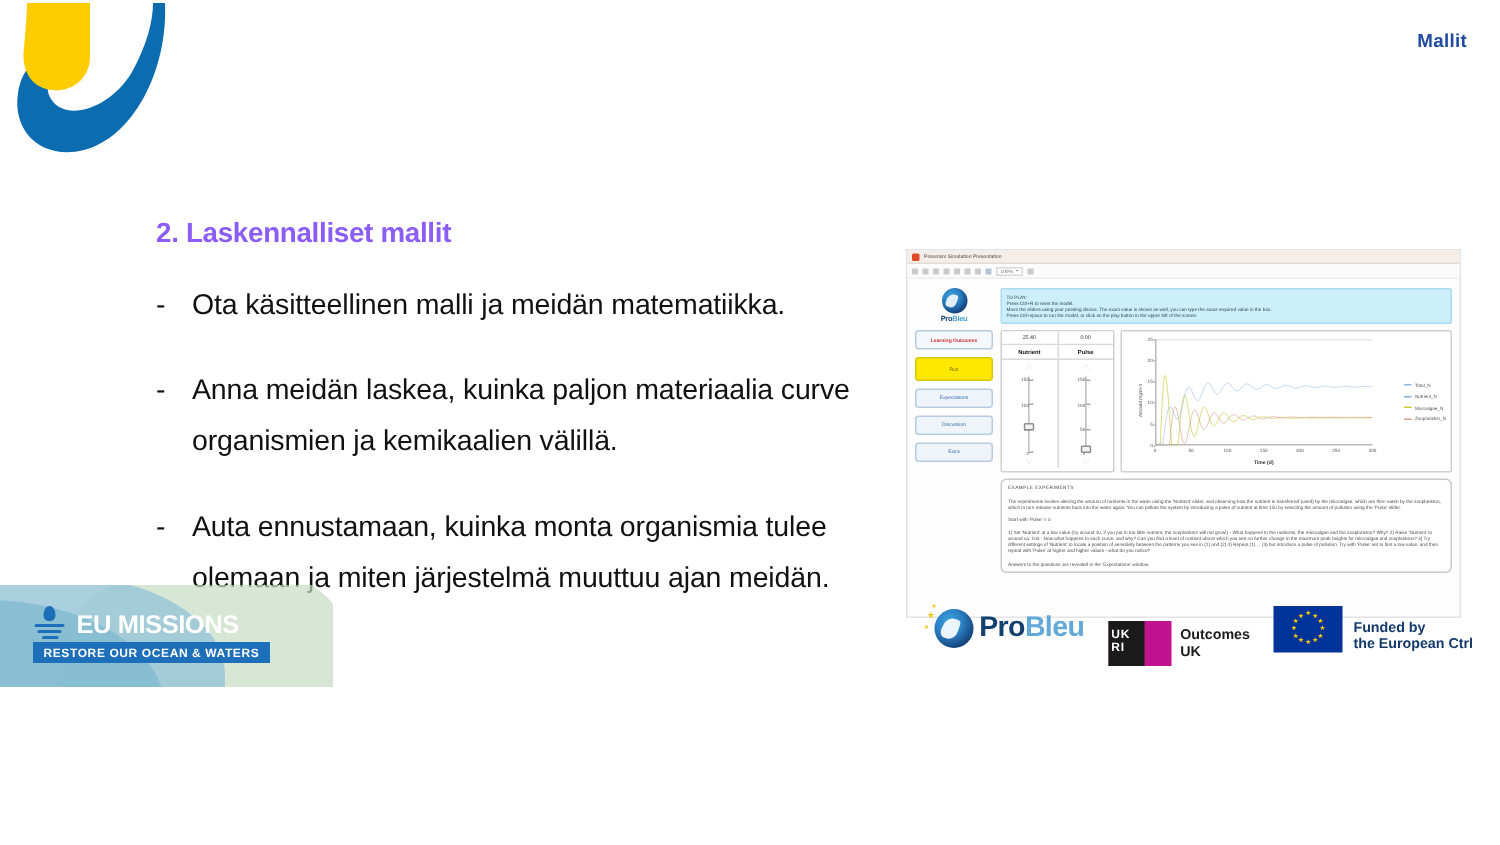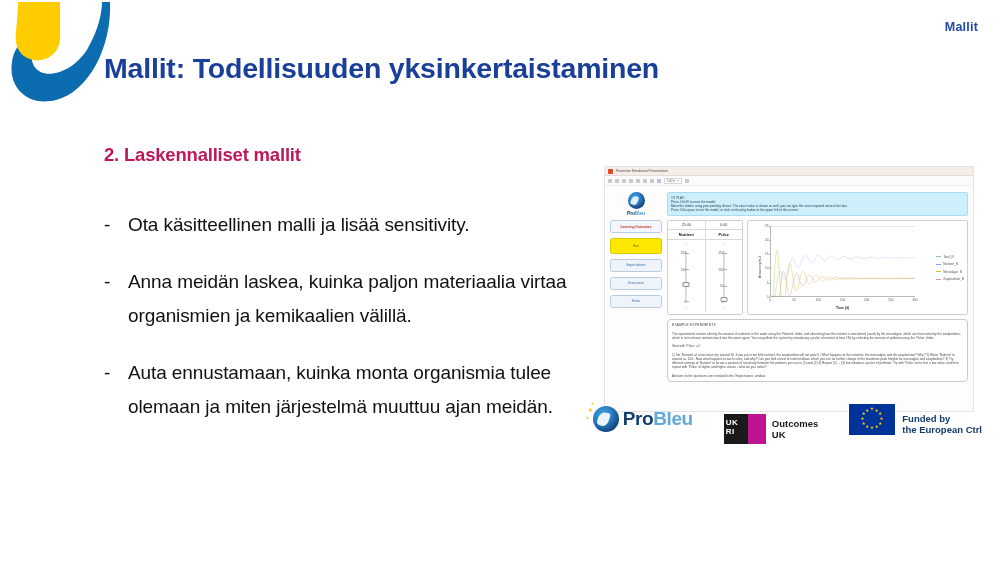--- a/index.html
+++ b/index.html
@@ -28,22 +28,22 @@
   }
   .slide-title {
     position: absolute; left: 104px; top: 52px;
     font-size: 28.5px; font-weight: bold; color: #1a3f99;
     letter-spacing: -.2px; white-space: nowrap;
   }
 
   
   .body-col { position: absolute; left: 104px; top: 144px; width: 500px; }
   .subhead {
-    font-size: 18.5px; font-weight: bold; color: #be185d;
-    margin-bottom: 42px; letter-spacing: -.2px;
+    font-size: 18.5px; font-weight: bold; color: #8b5cf6;
+    margin-bottom: 21px; letter-spacing: -.2px;
   }
   .bullet { display: flex; margin-bottom: 23px; }
   .bullet .dash {
     width: 24px; flex: 0 0 24px; font-size: 19px; color: #111;
     line-height: 34px;
   }
   .bullet .btext {
     font-size: 19px; color: #111; line-height: 34px; letter-spacing: -.1px;
   }
 
@@ -212,21 +212,21 @@
     transform: rotate(0deg);
   }
   .eu-drop .w { position: absolute; left: 0; width: 22px; height: 2.4px; background: #1c6fb8; border-radius: 2px; }
   .eu-miss-txt { color: #fff; font-size: 17px; font-weight: bold; letter-spacing: -.3px; }
   .eu-sub {
     position: absolute; left: 22px; top: 38px;
     background: #1c6fb8; color: #fff; font-size: 8px; font-weight: bold;
     padding: 2.5px 7px; letter-spacing: .4px;
   }
 
-  .footer-right { position: absolute; right: 18px; bottom: 14px; display: flex; align-items: center; gap: 31px; }
+  .footer-right { position: absolute; right: 18px; bottom: 14px; display: flex; align-items: center; gap: 16px; }
   .logo-probleu { display: flex; align-items: center; gap: 4px; }
   .pbl-swirl {
     width: 26px; height: 26px; border-radius: 50%; position: relative;
     background: radial-gradient(circle at 38% 34%, #3da5dd 0%, #2b7fc4 38%, #14477e 72%, #10355f 100%);
   }
   .pbl-swirl:after {
     content: ""; position: absolute; left: 5px; top: 6px; width: 11px; height: 14px;
     background: #fff; border-radius: 60% 20% 50% 30%; opacity: .9; transform: rotate(18deg);
   }
   .pbl-star { position: absolute; color: #f5c518; font-size: 6px; }
@@ -254,32 +254,31 @@
 <body>
 
 <div class="slide">
 
   <svg class="brandmark" viewBox="0 0 120 112">
     <path d="M106 6 C108 52 84 96 52 104 C24 111 4 92 8 66 C11 44 30 34 48 40 C30 46 24 60 30 70 C40 86 70 76 84 52 C94 34 98 18 98 6 Z" fill="#0b6cb0"></path>
     <path d="M14 6 C14 6 56 6 56 6 C56 6 56 36 56 42 C56 56 44 66 30 64 C16 62 10 50 12 36 C13 24 14 14 14 6 Z" fill="#fc0"></path>
   </svg>
 
   <div class="header-tag">Mallit</div>
-  <div class="slide-title">Mallit: Todellisuuden yksinkertaistaminen</div>
 
   <div class="body-col">
     <div class="subhead">2. Laskennalliset mallit</div>
 
     <div class="bullet">
       <div class="dash">-</div>
-      <div class="btext">Ota käsitteellinen malli ja lisää sensitivity.</div>
+      <div class="btext">Ota käsitteellinen malli ja meidän matematiikka.</div>
     </div>
     <div class="bullet">
       <div class="dash">-</div>
-      <div class="btext">Anna meidän laskea, kuinka paljon materiaalia virtaa organismien ja kemikaalien välillä.</div>
+      <div class="btext">Anna meidän laskea, kuinka paljon materiaalia curve organismien ja kemikaalien välillä.</div>
     </div>
     <div class="bullet">
       <div class="dash">-</div>
       <div class="btext">Auta ennustamaan, kuinka monta organismia tulee olemaan ja miten järjestelmä muuttuu ajan meidän.</div>
     </div>
   </div>
 
   <div class="shot">
 
     <div class="shot-titlebar">
@@ -426,20 +425,35 @@
           <p>The experiments involve altering the amount of nutrients in the water using the 'Nutrient' slider, and observing how the nutrient is transferred (used) by the microalgae, which are then eaten by the zooplankton, which in turn release nutrients back into the water again. You can pollute the system by introducing a pulse of nutrient at time 150 by selecting the amount of pollution using the 'Pulse' slider.</p>
           <p>Start with 'Pulse' = 0</p>
           <p>1) Set 'Nutrient' at a low value (try around 10, if you put in too little nutrient, the zooplankton will not grow!) - What happens to the nutrients, the microalgae and the zooplankton? Why? 2) Raise 'Nutrient' to around ca. 100 - Now what happens to each curve, and why? Can you find a level of nutrient above which you see no further change in the maximum peak heights for microalgae and zooplankton? 3) Try different settings of 'Nutrient' to locate a position of sensitivity between the patterns you see in (1) and (2) 4) Repeat (1) ... (3) but introduce a pulse of pollution. Try with 'Pulse' set to first a low value, and then repeat with 'Pulse' at higher and higher values - what do you notice?</p>
           <p>Answers to the questions are revealed in the 'Expectations' window.</p>
         </div>
 
       </div>
     </div>
   </div>
 
+  <div class="footer-left">
+    <div class="fl-blob2"></div>
+    <div class="fl-blob1"></div>
+    <div class="fl-blob3"></div>
+    <div class="eu-miss">
+      <div class="eu-drop">
+        <div class="d"></div>
+        <div class="w" style="top:12px; width:20px; left:1px;"></div>
+        <div class="w" style="top:16px; width:16px; left:3px;"></div>
+        <div class="w" style="top:20px; width:11px; left:5.5px;"></div>
+      </div>
+      <div class="eu-miss-txt">EU MISSIONS</div>
+    </div>
+    <div class="eu-sub">RESTORE OUR OCEAN &amp; WATERS</div>
+  </div>
 
   <div class="footer-right">
 
     <div class="logo-probleu">
       <div class="pbl-swirl">
         <span class="pbl-star" style="left:-5px;top:0px">★</span>
         <span class="pbl-star" style="left:-2px;top:-5px;font-size:4px">★</span>
         <span class="pbl-star" style="left:-7px;top:9px;font-size:4px">★</span>
       </div>
       <div class="pbl-text"><span class="pro">Pro</span><span class="bleu">Bleu</span></div>

